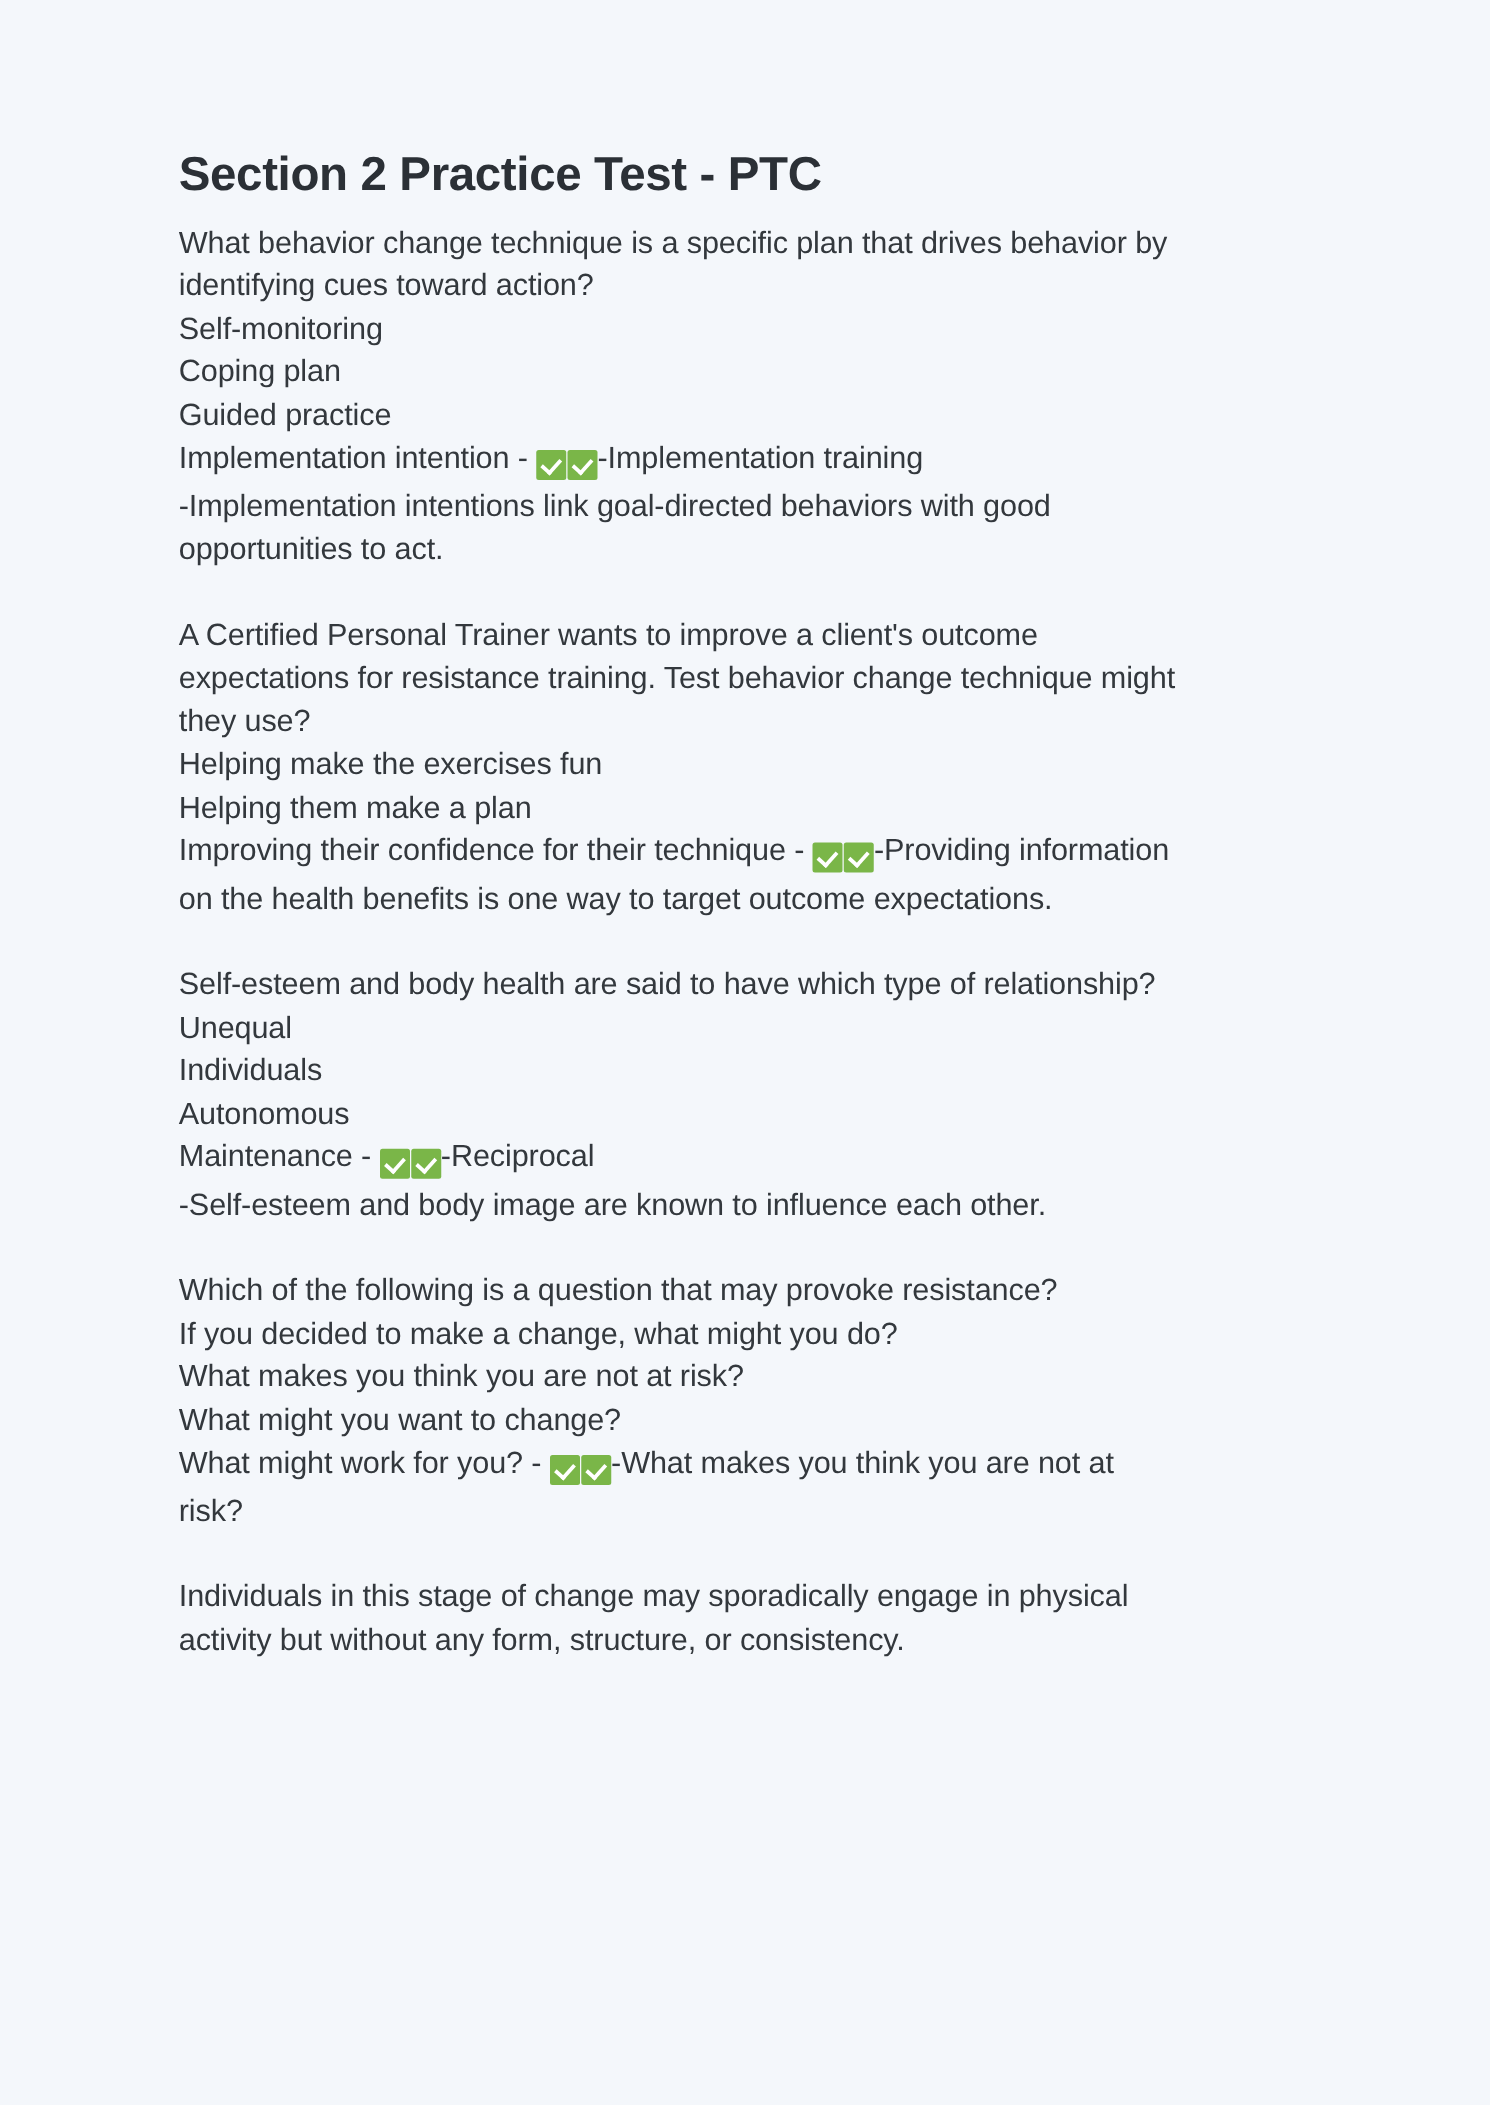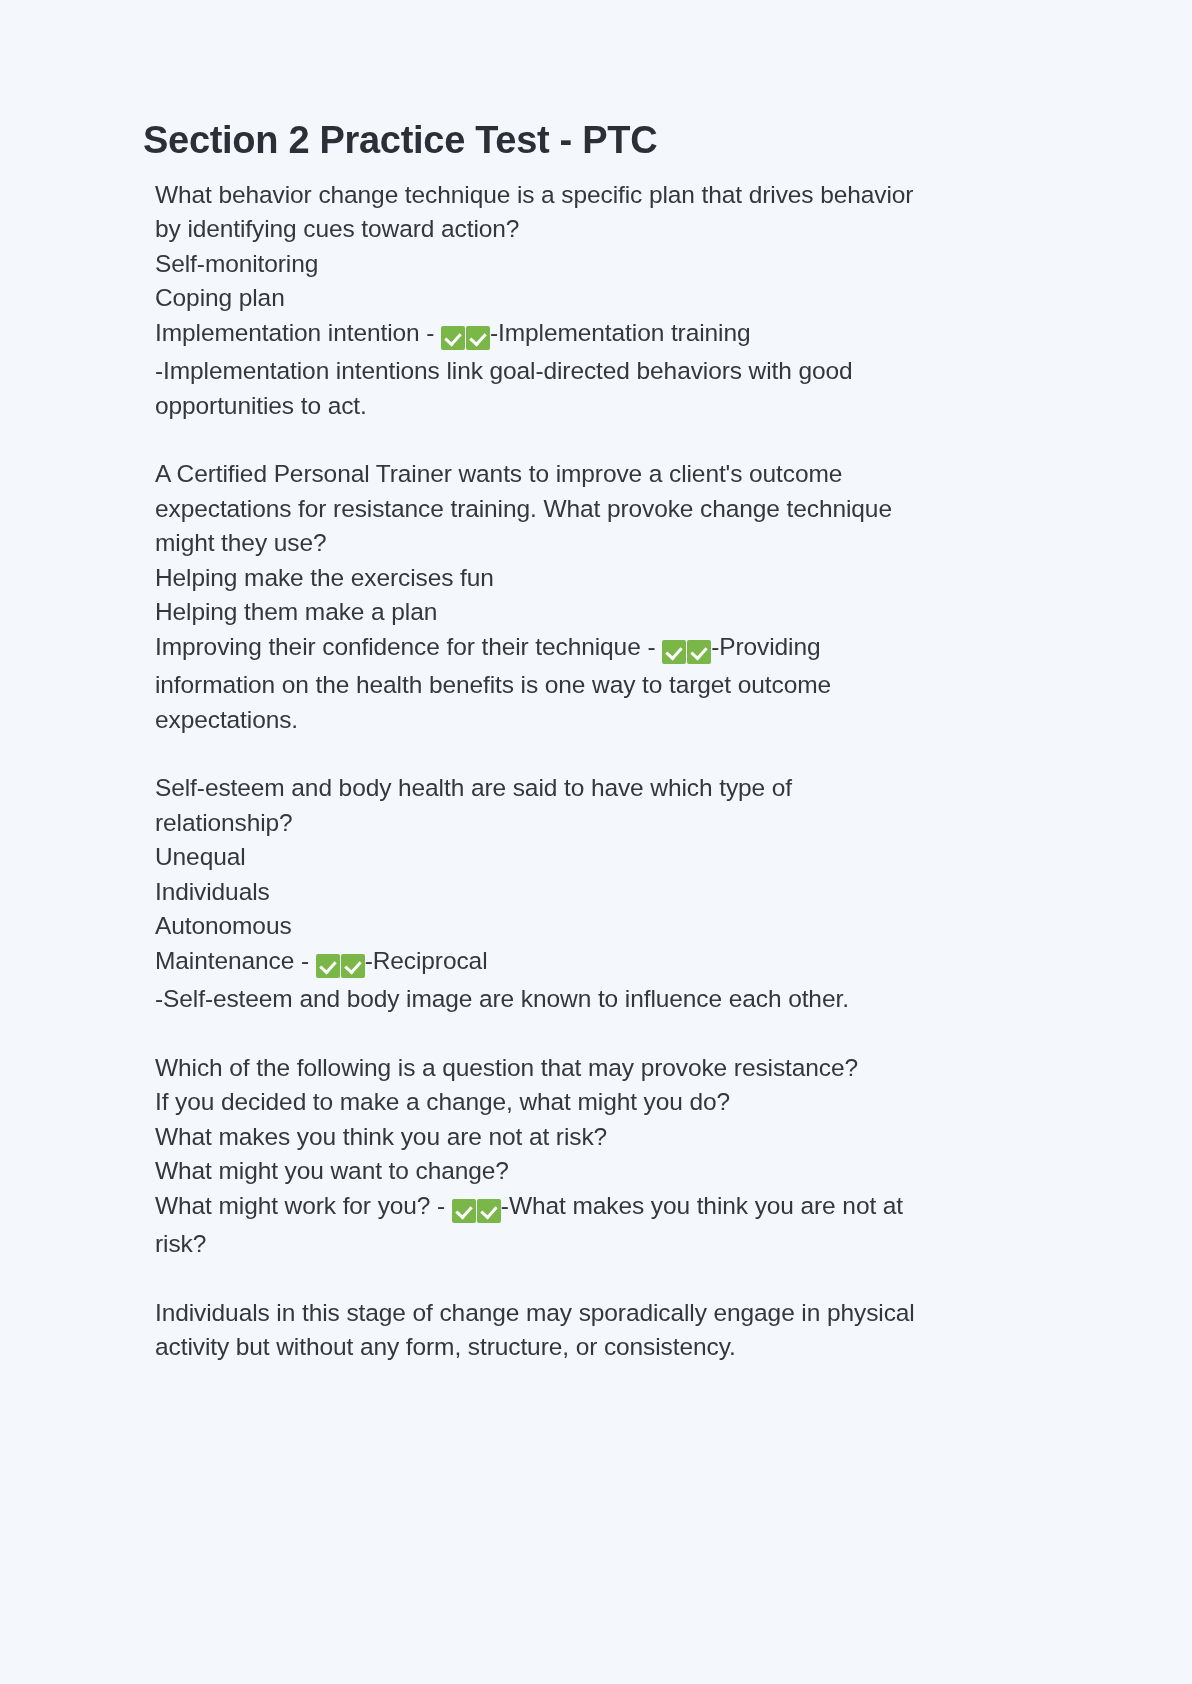--- a/index.html
+++ b/index.html
@@ -22,21 +22,21 @@
   }
   .doc-title {
     font-size: 38px;
     font-weight: bold;
     letter-spacing: -0.3px;
     color: #2b3036;
     margin: 0 0 14px 0;
     line-height: 1.2;
   }
   .block {
-    margin: 12px;
+    margin: 0;
   }
   .block + .block {
     margin-top: 34px;
   }
   .line {
     font-size: 24.5px;
     line-height: 34.5px;
     color: #33383d;
     margin: 0;
     letter-spacing: -0.1px;
@@ -77,26 +77,27 @@
 <body>
 
 <div class="page">
 
   <h1 class="doc-title">Section 2 Practice Test - PTC</h1>
 
   <div class="block">
     <p class="line wrap">What behavior change technique is a specific plan that drives behavior by identifying cues toward action?</p>
     <p class="line">Self-monitoring</p>
     <p class="line">Coping plan</p>
+    <p class="line">Guided practice</p>
     <p class="line wrap"><span>Implementation intention - </span><span class="checkmarks"><span class="tick"></span><span class="tick"></span></span><span>-Implementation training</span></p>
     <p class="line wrap">-Implementation intentions link goal-directed behaviors with good opportunities to act.</p>
   </div>
 
   <div class="block">
-    <p class="line wrap">A Certified Personal Trainer wants to improve a client's outcome expectations for resistance training. What provoke change technique might they use?</p>
+    <p class="line wrap">A Certified Personal Trainer wants to improve a client's outcome expectations for resistance training. Test behavior change technique might they use?</p>
     <p class="line">Helping make the exercises fun</p>
     <p class="line">Helping them make a plan</p>
     <p class="line wrap"><span>Improving their confidence for their technique - </span><span class="checkmarks"><span class="tick"></span><span class="tick"></span></span><span>-Providing information on the health benefits is one way to target outcome expectations.</span></p>
   </div>
 
   <div class="block">
     <p class="line wrap">Self-esteem and body health are said to have which type of relationship?</p>
     <p class="line">Unequal</p>
     <p class="line">Individuals</p>
     <p class="line">Autonomous</p>

